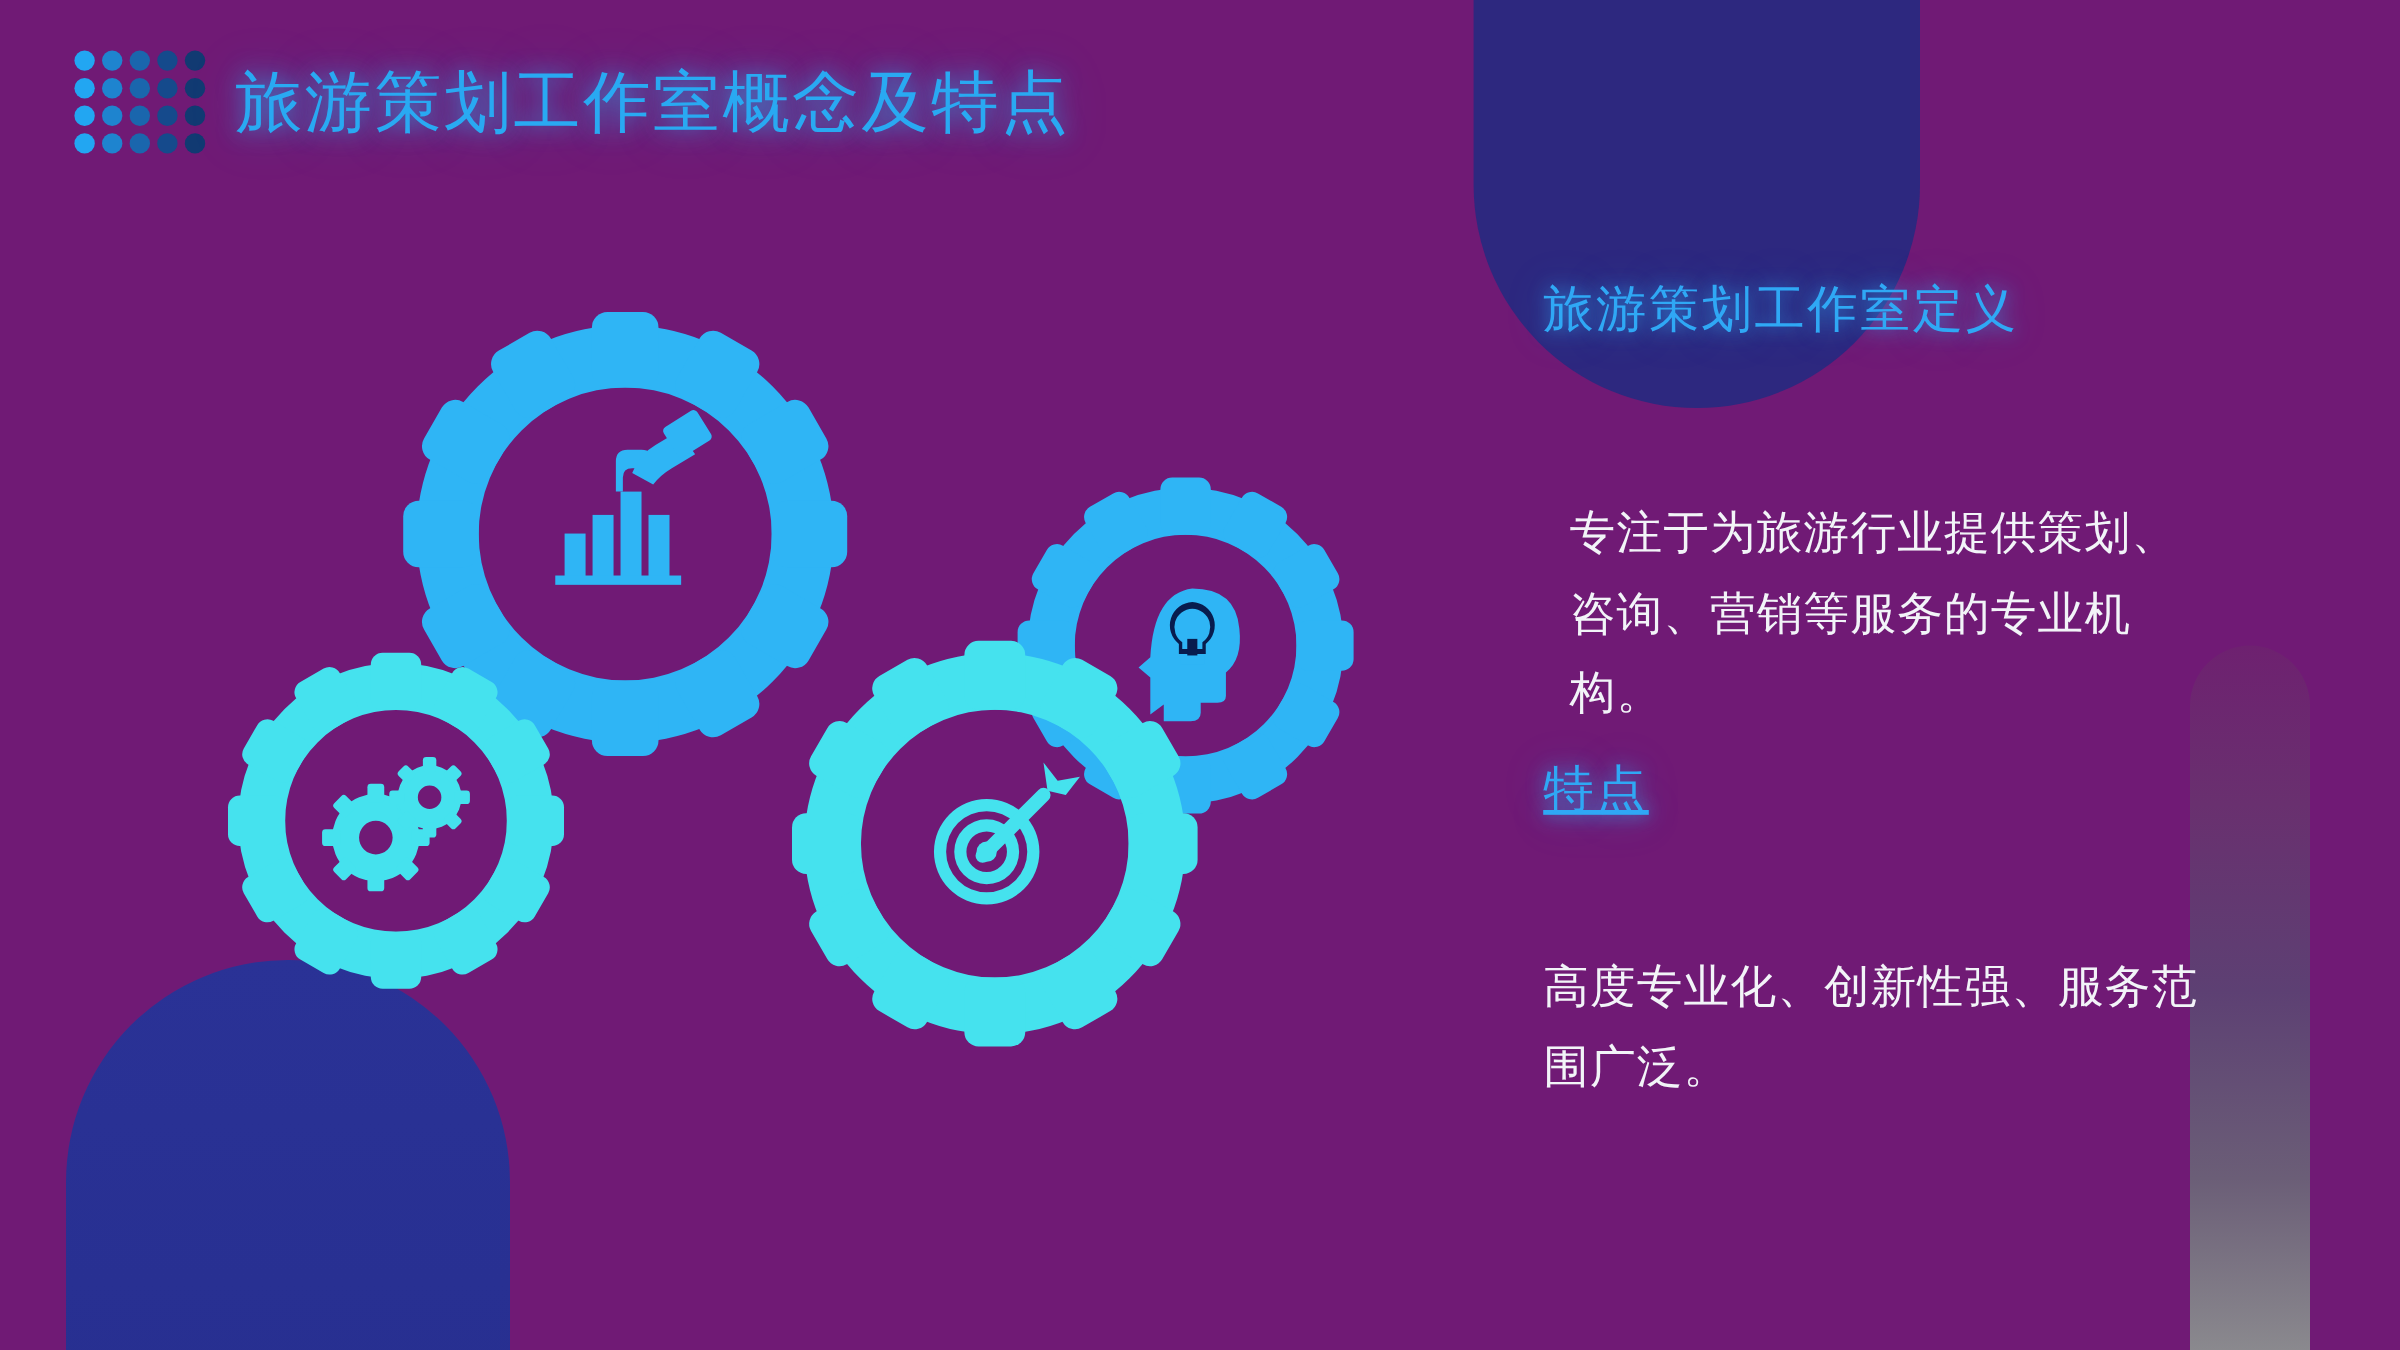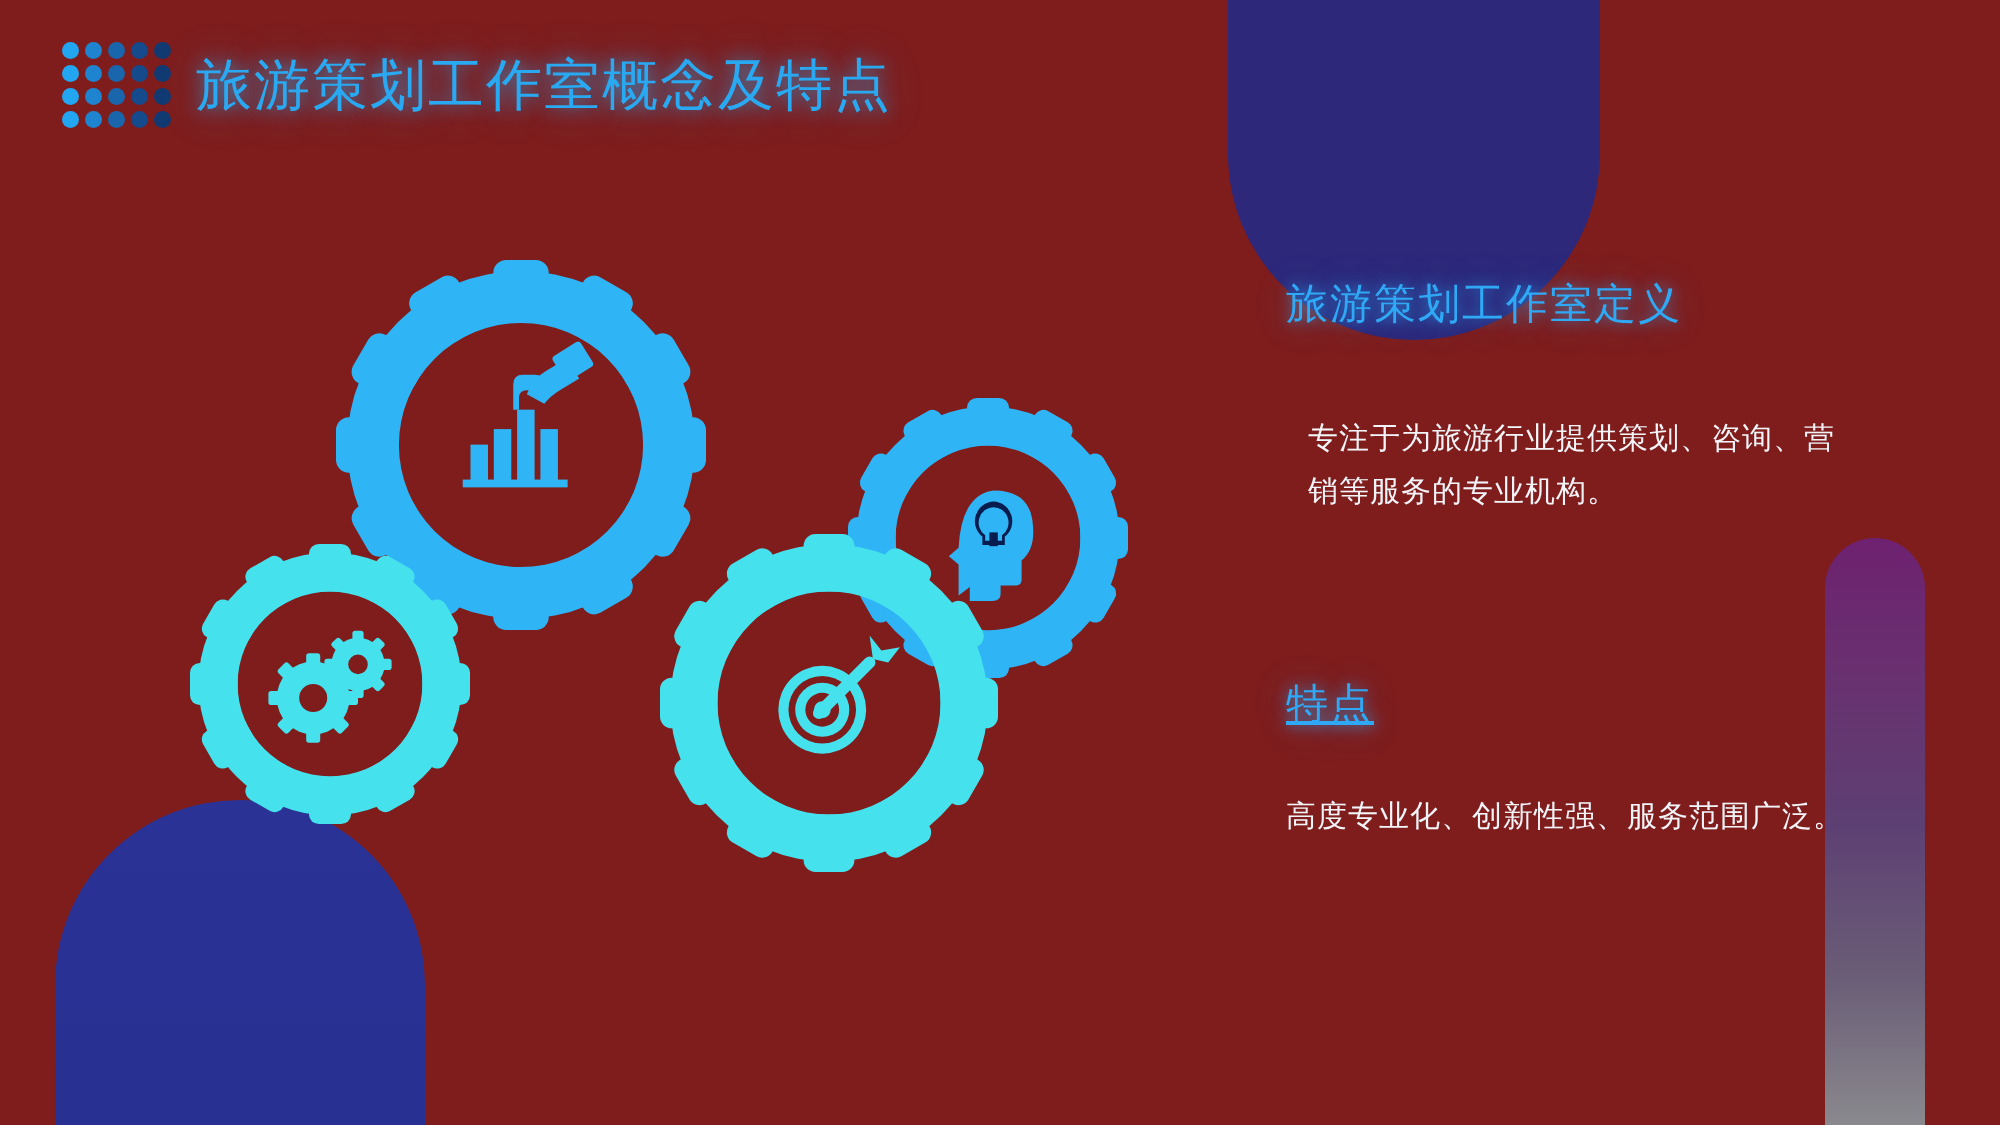--- a/index.html
+++ b/index.html
@@ -1,21 +1,21 @@
 <!DOCTYPE html>
 <html><head>
 <meta charset="utf-8">
 <style>
   html,body{margin:0;padding:0;background:#000;}
   body{font-family:"Liberation Sans",sans-serif;}
 
   #slide{
     position:relative;
     width:2000px;height:1125px;
-    background:#7f1d1d;
+    background:#701a75;
     overflow:hidden;
   }
 
   
   .deco-top-right{
     position:absolute;
     left:1228px;top:-460px;
     width:372px;height:800px;
     background:#29297f;
     border-radius:0 0 186px 186px;
@@ -71,25 +71,24 @@
     position:absolute;
     left:1286px;top:230px;
     width:580px;
   }
   .sec-heading{
     font-family:"Liberation Serif",serif;
     font-size:42px;
     color:#2fa8f5;
     letter-spacing:2px;
     text-shadow:0 0 14px rgba(47,168,245,.7),0 0 34px rgba(47,168,245,.35);
-    margin-top:46px;
   }
   .sec-body{
     font-family:"Liberation Serif",serif;
-    font-size:30px;
+    font-size:38px;
     line-height:1.75;
     color:#f2f4f8;
     letter-spacing:1px;
   }
   .block-1-heading{position:absolute;left:0;top:0;}
   .block-1-body{position:absolute;left:22px;top:182px;width:540px;}
   .block-2-heading{position:absolute;left:0;top:400px;text-decoration:underline;}
   .block-2-body{position:absolute;left:0;top:560px;width:560px;}
 
   

